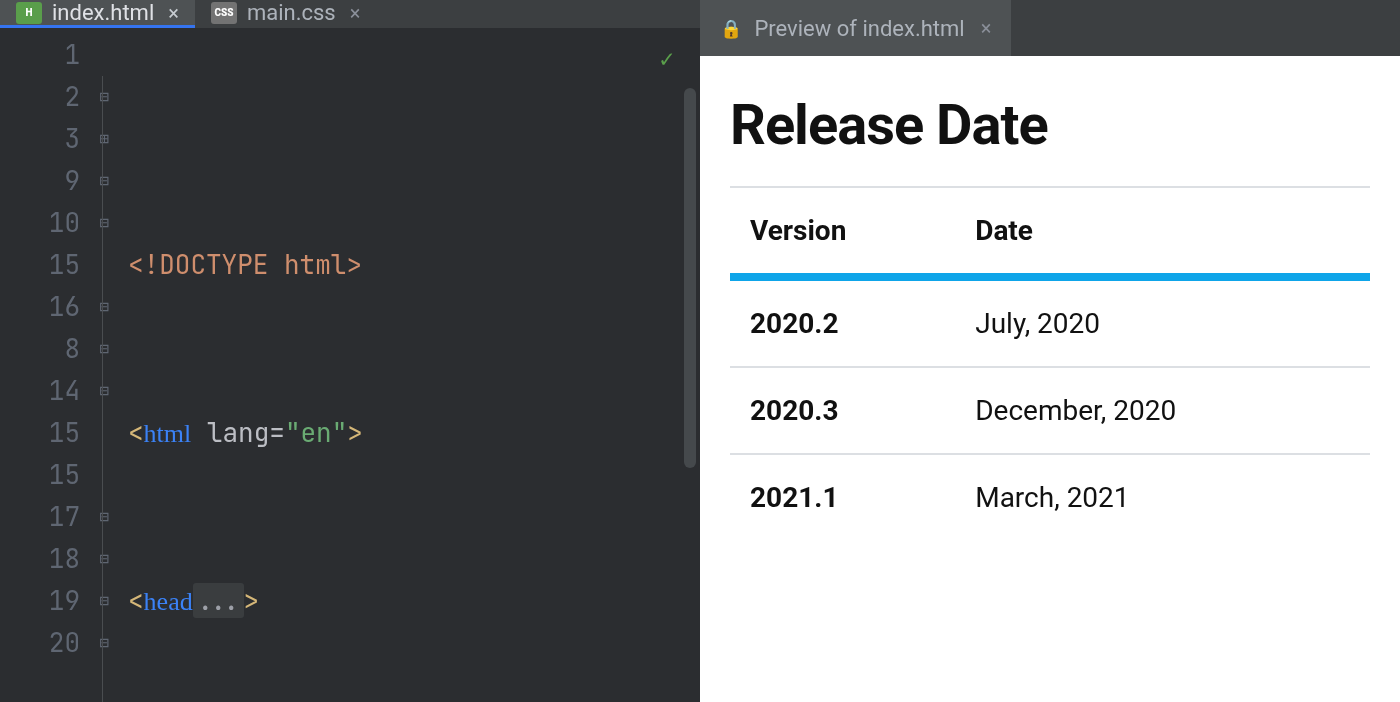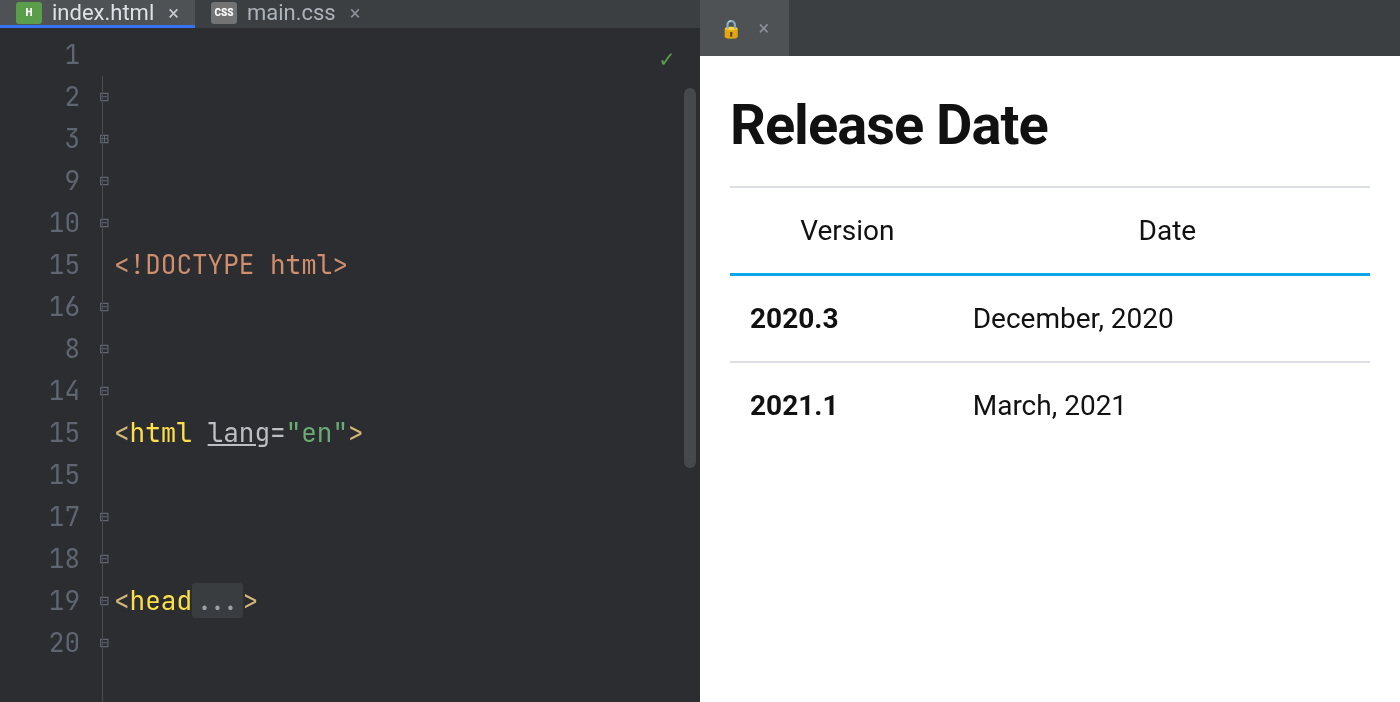--- a/index.html
+++ b/index.html
@@ -106,25 +106,25 @@
     width: 1px;
     background: #4a4d50;
   }
   .code {
     flex: 1;
     padding-top: 6px;
     white-space: pre;
     color: #bcbec4;
     position: relative;
   }
-  .code .line { height: 42px; }
+  .code .line { height: 42px; margin-left: 14px; }
   .tok-doctype { color: #cf8e6d; }
-  .tok-tag { color: #fde047; }
+  .tok-tag { color: #3b82f6; font-family: Liberation Serif, serif; }
   .tok-bracket { color: #d5b778; }
-  .tok-attr { color: #bcbec4; text-decoration: underline; }
+  .tok-attr { color: #bcbec4; }
   .tok-str { color: #6aab73; }
   .tok-fold { background: #3a3d3f; color: #9da0a8; padding: 0 2px; border-radius: 3px;}
   .scrollbar {
     position: absolute;
     right: 4px;
     top: 60px;
     width: 12px;
     height: 380px;
     background: #45494c;
     border-radius: 6px;
@@ -168,23 +168,22 @@
     width: 100%;
     border-collapse: collapse;
     font-size: 28px;
   }
   table.release th, table.release td {
     text-align: left;
     padding: 26px 8px 26px 20px;
     border-top: 2px solid #dcdfe3;
   }
   table.release th {
-    font-weight: 400;
-    border-bottom: 3px solid #0ea5e9;
-    text-align: center;
+    font-weight: 700;
+    border-bottom: 8px solid #0ea5e9;
   }
   table.release td.version { font-weight: 700; }
   table.release tr.last td { border-bottom: none; }
 </style>
 </head>
 <body>
 
 <div class="left-pane">
   <div class="tabstrip">
     <div class="tab active">
@@ -269,34 +268,39 @@
 
       
     </div>
   </div>
 </div>
 
 <div class="right-pane">
   <div class="preview-tabstrip">
     <div class="preview-tab">
       <span class="lock-icon">🔒</span>
+      <span>Preview of index.html</span>
       <span class="close-x">×</span>
     </div>
   </div>
   <div class="preview-body">
     <h2>Release Date</h2>
     <table class="release">
       <thead>
         <tr>
           <th>Version</th>
           <th>Date</th>
         </tr>
       </thead>
       <tbody>
         <tr>
+          <td class="version">2020.2</td>
+          <td>July, 2020</td>
+        </tr>
+        <tr>
           <td class="version">2020.3</td>
           <td>December, 2020</td>
         </tr>
         <tr class="last">
           <td class="version">2021.1</td>
           <td>March, 2021</td>
         </tr>
       </tbody>
     </table>
   </div>

